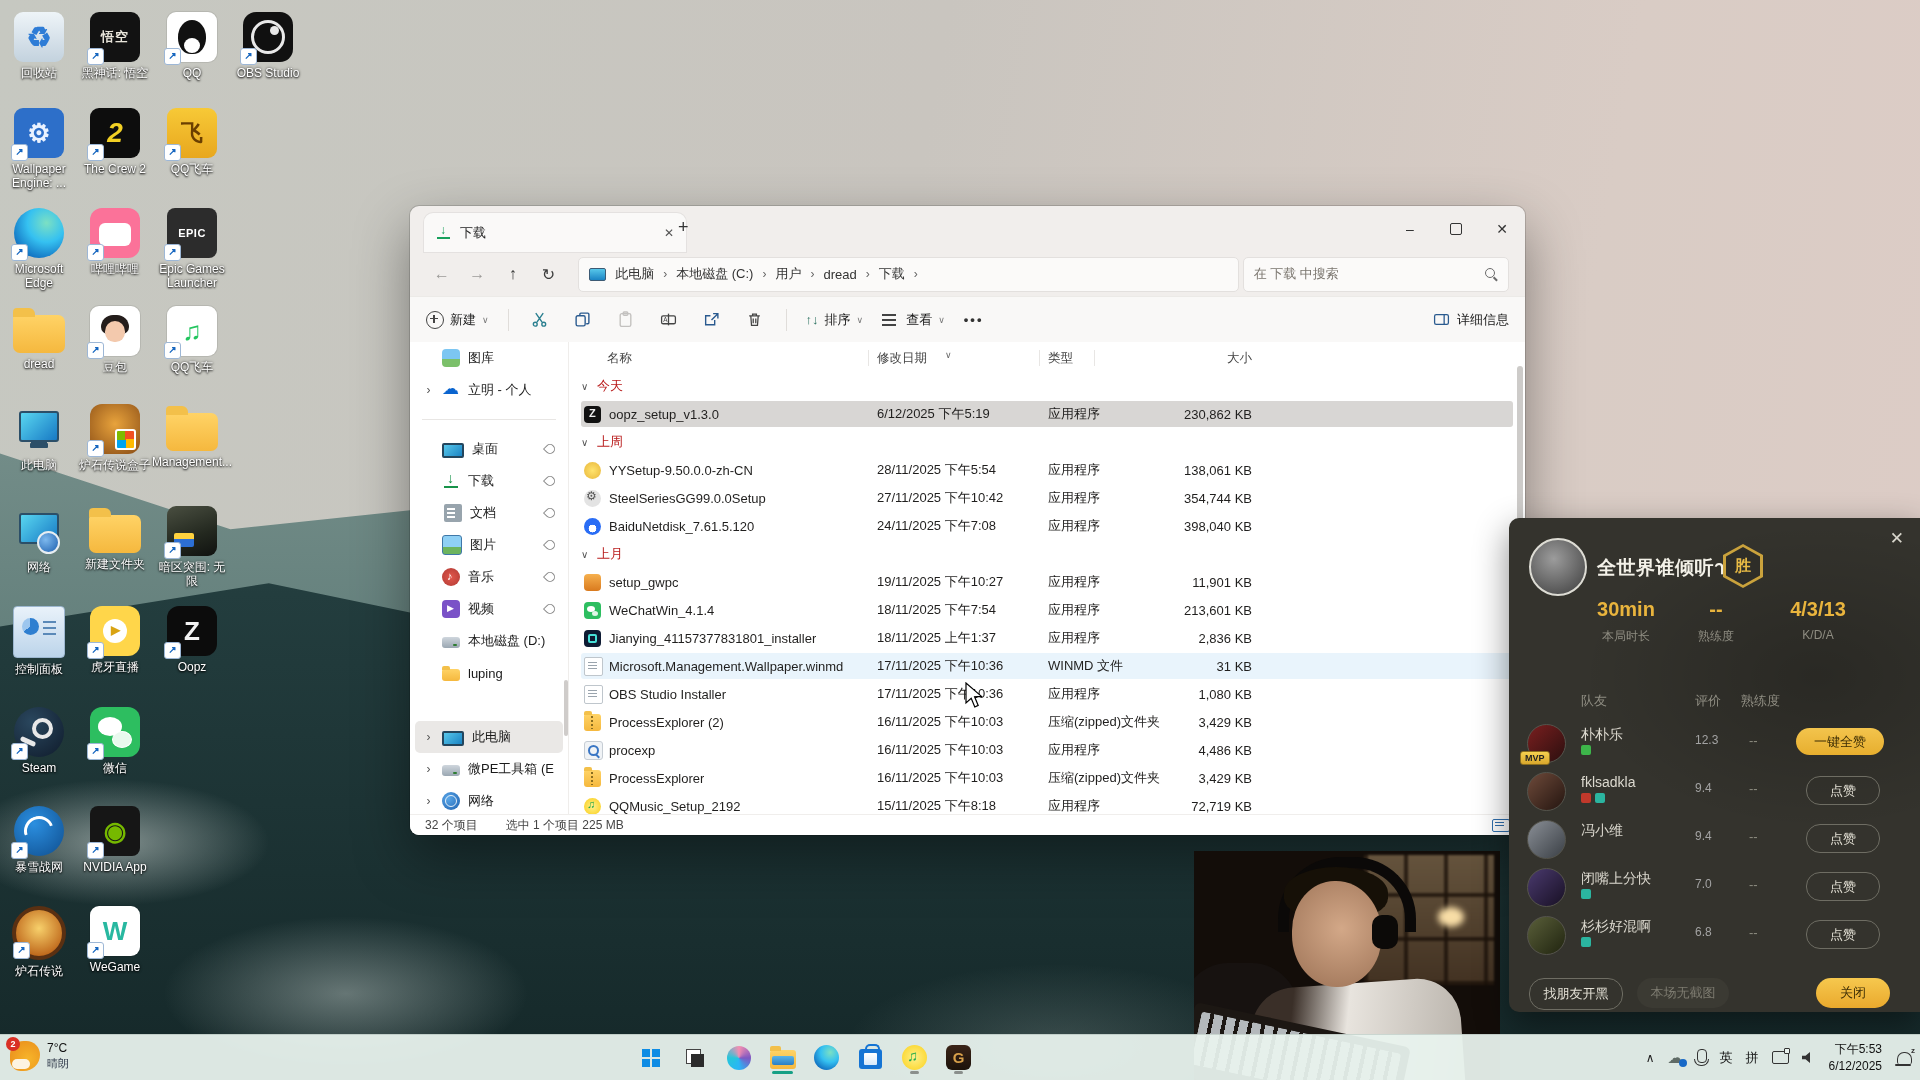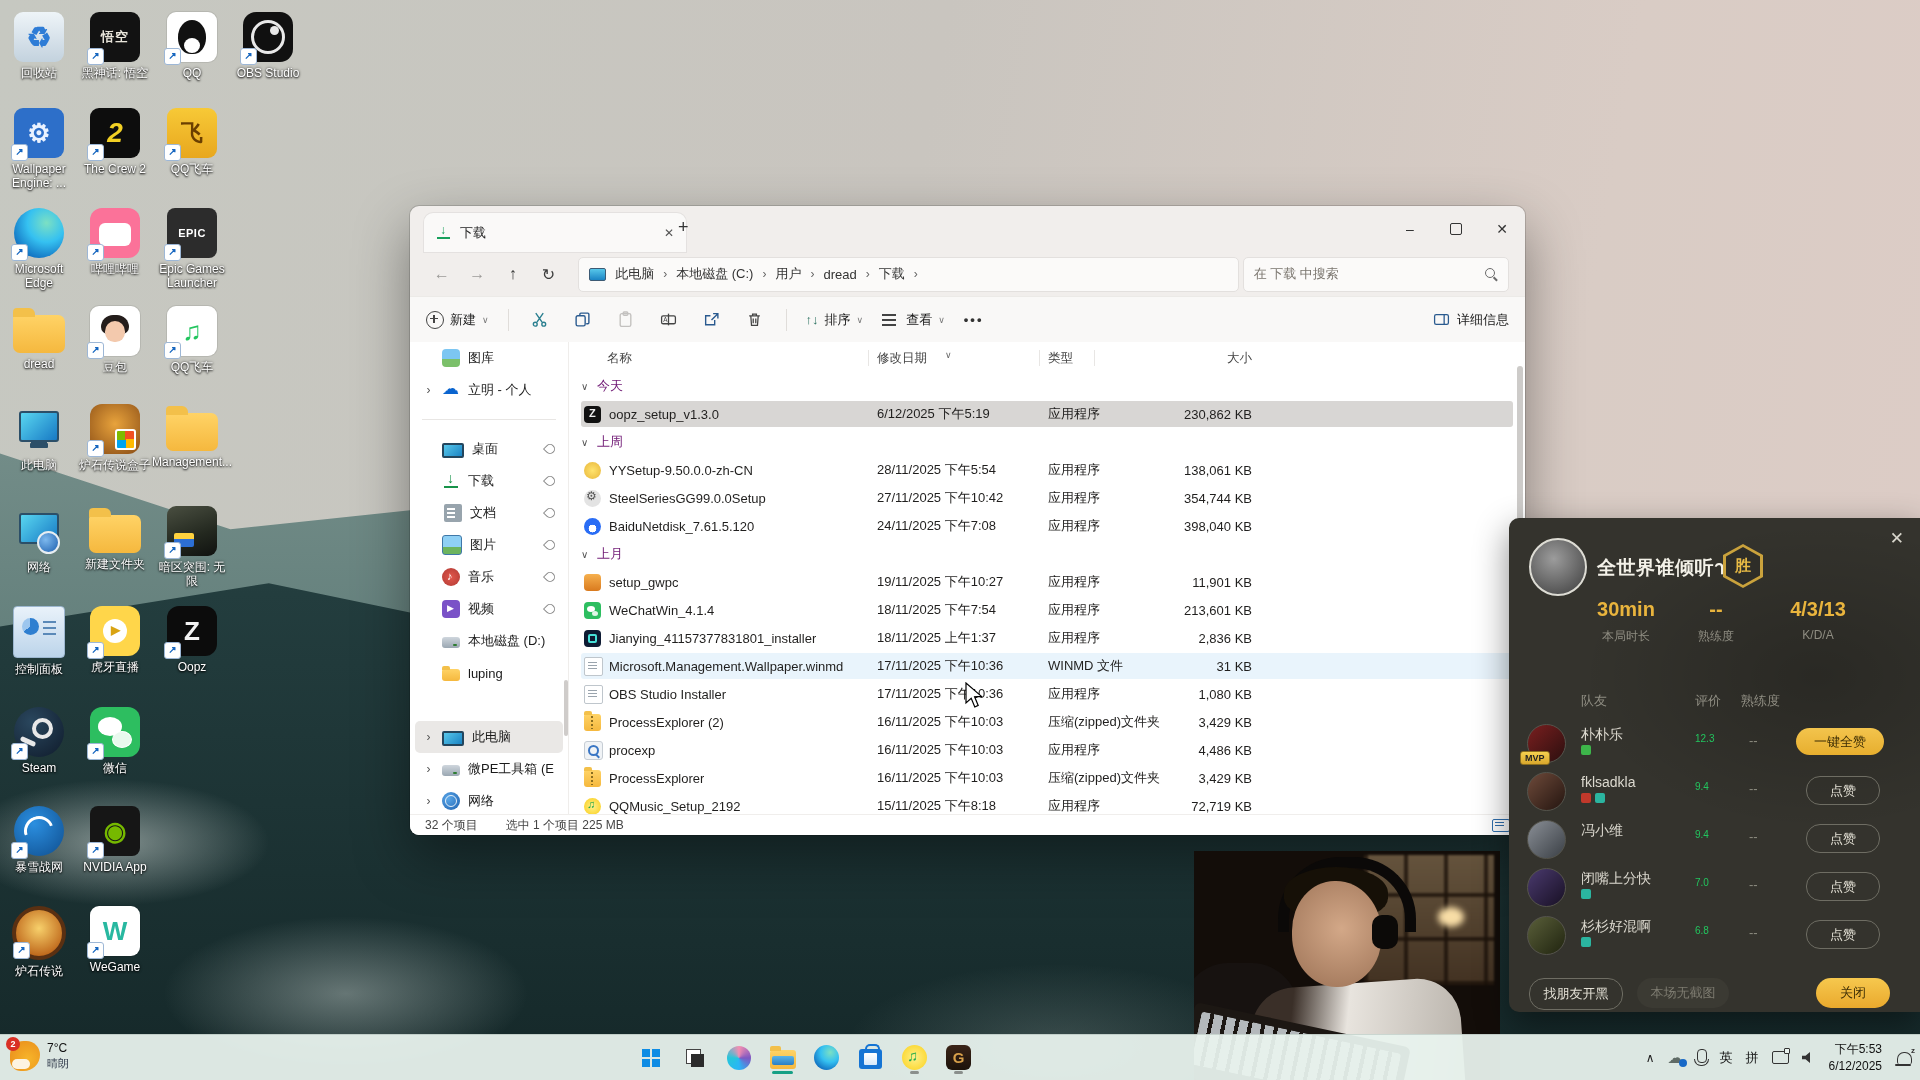--- a/index.html
+++ b/index.html
@@ -102,21 +102,21 @@
   .xlist{flex:1;position:relative;font-size:13px;color:#201f1e;border-left:1px solid #efedeb}
   .lhead{position:absolute;top:4px;left:0;right:0;height:24px;color:#444;font-size:12.5px}
   .lhead>div{position:absolute;top:4px}
   .lh-name{left:38px}.lh-date{left:308px}.lh-type{left:479px}.lh-size{left:560px;width:123px;text-align:right}
   .lh-date::before,.lh-type::before,.lh-size::before{content:"";position:absolute;left:-9px;top:0;width:1px;height:16px;background:#e8e6e4}
   .lh-size::before{left:-35px}
   .sortmark{position:absolute;left:376px;top:-3px;font-size:9px;color:#666}
   .rows{position:absolute;top:30px;left:0;right:10px}
   .grow,.frow{height:28px;display:flex;align-items:center;position:relative}
   .gchev{position:absolute;left:12px;font-size:10px;color:#555}
-  .gname{position:absolute;left:28px;color:#701a75}
+  .gname{position:absolute;left:28px;color:#b91c1c}
   .rowbg{position:absolute;left:12px;right:2px;top:1px;bottom:1px;border-radius:3px}
   .frow.sel .rowbg{background:#d8d6d4}
   .frow.hover .rowbg{background:#e9f4fc}
   .fic{width:17px;height:17px;position:absolute;left:15px}
   .fr-name{position:absolute;left:40px;max-width:255px;white-space:nowrap;overflow:hidden}
   .fr-date{position:absolute;left:308px}
   .fr-type{position:absolute;left:479px}
   .fr-size{position:absolute;left:560px;width:123px;text-align:right}
   .fic-oopz{background:#111;border-radius:4px}.fic-oopz::after{content:"Z";color:#eee;font-size:11px;font-weight:700;position:absolute;left:5px;top:1px}
   .fic-yy{background:radial-gradient(#ffe36e,#e8b63a);border-radius:50%}
@@ -160,21 +160,21 @@
   .gp-thead{position:absolute;top:174px;left:0;right:0;font-size:13px;color:#8f8d82}
   .gp-thead span{position:absolute}
   #tmates{position:absolute;top:200px;left:0;right:0}
   .trow{position:relative;height:48px}
   .t-av{position:absolute;left:18px;top:6px;width:37px;height:37px;border-radius:50%;border:1px solid #55544c}
   .t-mvp{position:absolute;left:11px;top:33px;background:linear-gradient(#f6d04f,#d9a72c);color:#222;font-size:9px;font-weight:800;padding:1px 4px;border-radius:3px;border:1px solid #8a6d1f}
   .t-name{position:absolute;left:72px;top:8px;font-size:14px;color:#dcd9cf}
   .t-badges{position:absolute;left:72px;top:27px;display:flex;gap:4px}
   .t-badges span{width:10px;height:10px;border-radius:2px}
   .b-green{background:#3db54a}.b-red{background:#c0392b}.b-teal{background:#2bb5a0}
-  .t-rating{position:absolute;left:186px;top:15px;font-size:10px;color:#22c55e}
+  .t-rating{position:absolute;left:186px;top:15px;font-size:12px;color:#a3a3a3}
   .t-prof{position:absolute;left:240px;top:15px;font-size:13px;color:#8f8d82}
   .t-btn{position:absolute;left:297px;top:10px;width:72px;height:27px;border-radius:14px;border:1px solid #6e6d63;color:#e4e1d6;font-size:13px;display:flex;align-items:center;justify-content:center}
   .t-btn.gold{background:linear-gradient(#f3c44d,#e7ae2e);border:none;color:#3c2d05;font-weight:400;width:88px;left:287px}
   .gp-foot{position:absolute;top:460px;left:0;right:0;height:30px;font-size:13px}
   .gp-foot>div{position:absolute;height:30px;border-radius:15px;display:flex;align-items:center;justify-content:center}
   .gf-find{left:20px;width:92px;border:1px solid #6e6d63;color:#e4e1d6}
   .gf-nos{left:128px;width:92px;background:#3b3a33;color:#7d7b70}
   .gf-close{left:307px;width:74px;background:linear-gradient(#f6c84e,#eaa92d);color:#3c2d05;font-weight:400}
   
   #taskbar{position:absolute;left:0;right:0;bottom:0;height:45px;background:rgba(233,243,238,.94);border-top:1px solid rgba(110,130,125,.25)}

